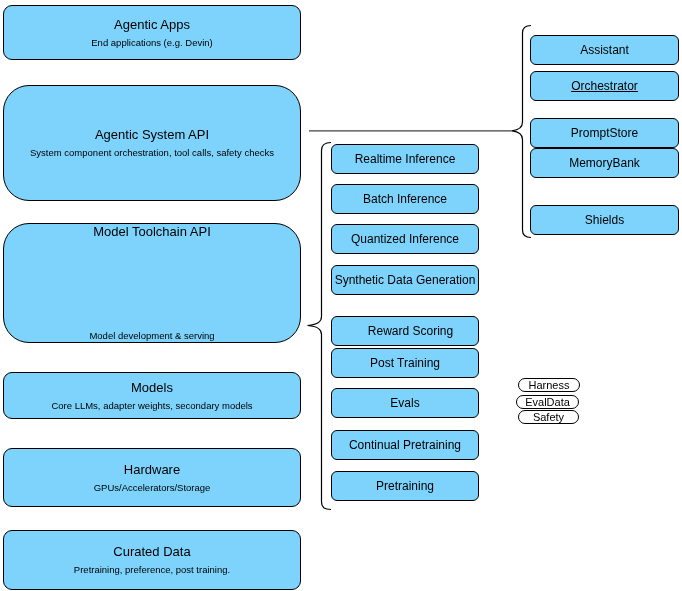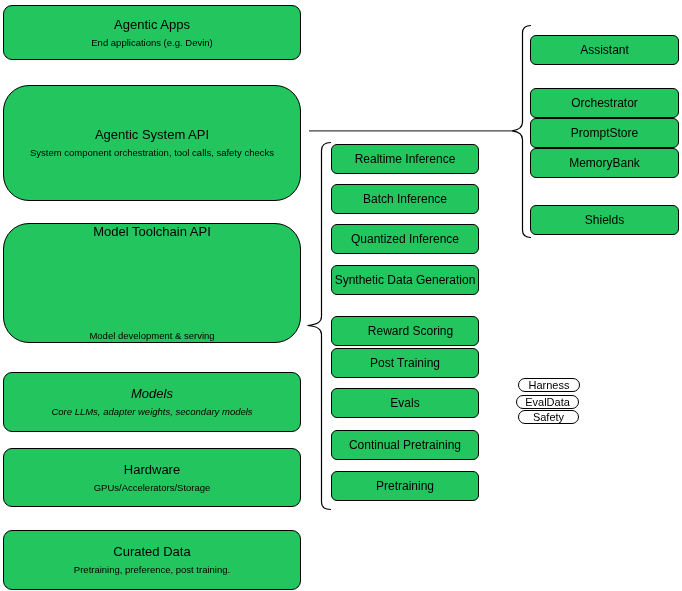--- a/index.html
+++ b/index.html
@@ -14,21 +14,21 @@
     overflow: hidden;
   }
   .overlay {
     position: absolute;
     left: 0; top: 0;
     width: 682px; height: 591px;
     pointer-events: none;
   }
   .node {
     position: absolute;
-    background: #22c55e;
+    background: #7dd3fc;
     border: 1px solid #000000;
     display: flex;
     flex-direction: column;
     align-items: center;
     justify-content: center;
     text-align: center;
   }
   .lbox { left: 3px; width: 298px; }
   .lbox .title { font-size: 13px; line-height: 16px; }
   .lbox .subtitle { font-size: 9.5px; line-height: 12px; margin-top: 4px; }
@@ -77,21 +77,21 @@
   <div class="node lbox" style="top:85px; height:116px; border-radius:26px;">
     <div class="title">Agentic System API</div>
     <div class="subtitle">System component orchestration, tool calls, safety checks</div>
   </div>
 
   <div class="node lbox" style="top:223px; height:120px; border-radius:26px;justify-content:space-between;">
     <div class="title">Model Toolchain API</div>
     <div class="subtitle">Model development &amp; serving</div>
   </div>
 
-  <div class="node lbox" style="top:372px; height:60px; border-radius:9px;font-style:italic;">
+  <div class="node lbox" style="top:372px; height:47px; border-radius:9px;">
     <div class="title">Models</div>
     <div class="subtitle">Core LLMs, adapter weights, secondary models</div>
   </div>
 
   <div class="node lbox" style="top:448px; height:59px; border-radius:9px;">
     <div class="title">Hardware</div>
     <div class="subtitle">GPUs/Accelerators/Storage</div>
   </div>
 
   <div class="node lbox" style="top:530px; height:60px; border-radius:9px;">
@@ -107,18 +107,18 @@
   <div class="node mbox" style="top:348px;">Post Training</div>
   <div class="node mbox" style="top:388px;">Evals</div>
   <div class="node mbox" style="top:430px;">Continual Pretraining</div>
   <div class="node mbox" style="top:471px;">Pretraining</div>
 
   <div class="pill" style="left:470px; top:378px; width:62px;">Harness</div>
   <div class="pill" style="left:468px; top:395px; width:63px;">EvalData</div>
   <div class="pill" style="left:470px; top:410px; width:61px;">Safety</div>
 
   <div class="node rbox" style="top:35px;">Assistant</div>
-  <div class="node rbox" style="top:88px;">Orchestrator</div>
+  <div class="node rbox" style="top:71px;text-decoration:underline;">Orchestrator</div>
   <div class="node rbox" style="top:118px;">PromptStore</div>
   <div class="node rbox" style="top:148px;">MemoryBank</div>
   <div class="node rbox" style="top:205px;">Shields</div>
 
 </div>
 
 </body></html>

